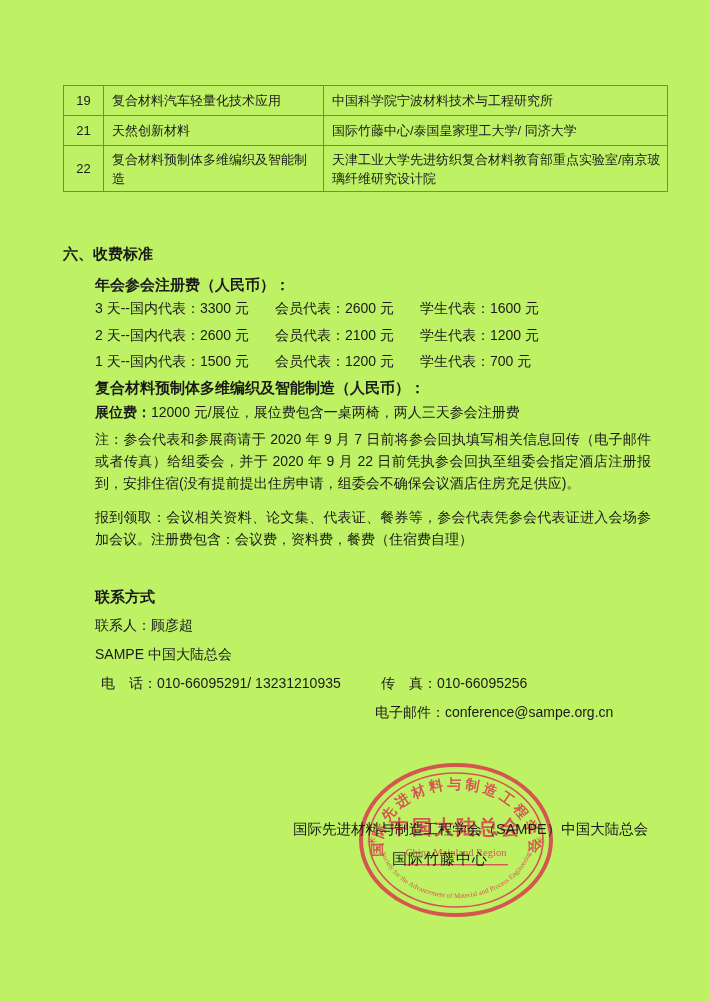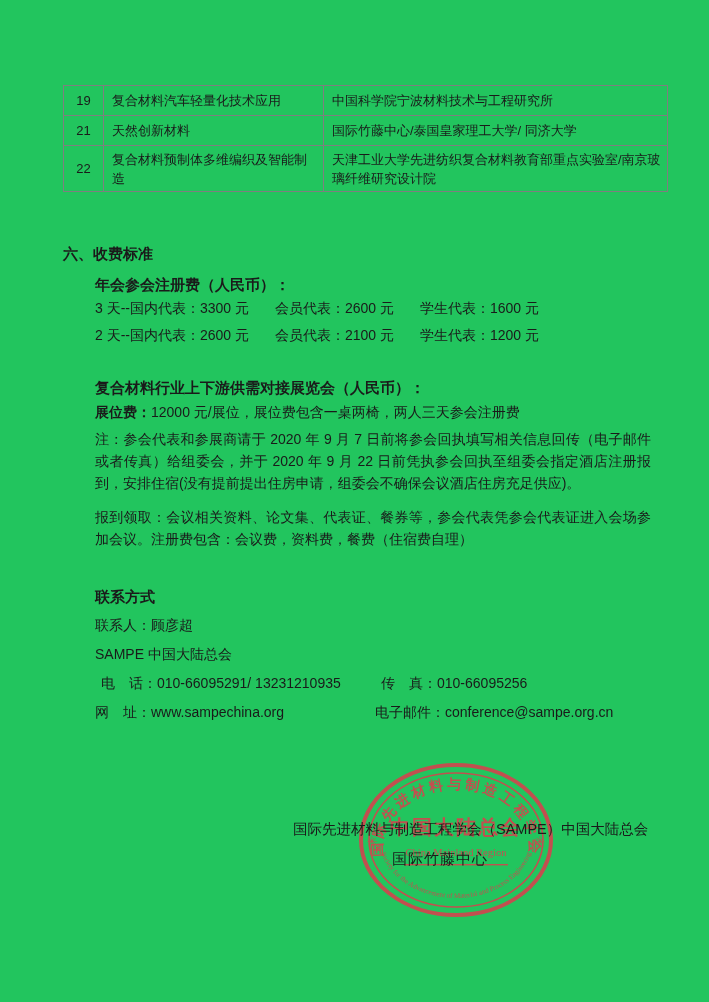--- a/index.html
+++ b/index.html
@@ -1,21 +1,21 @@
 <!DOCTYPE html>
 <html><head>
 <meta charset="utf-8">
 <style>
   html,body{margin:0;padding:0;}
   body{
     width:709px;height:1002px;background:#ffffff;
     font-family:"Liberation Sans",sans-serif;color:#1a1a1a;
     -webkit-font-smoothing:antialiased;
   }
-  .doc{position:relative;width:709px;height:1002px;background:#22c55e;overflow:hidden;}
+  .doc{position:relative;width:709px;height:1002px;background:#bef264;overflow:hidden;}
 
   
   .prog-table{
     position:absolute;top:85px;left:63px;width:587px;
     border-collapse:collapse;table-layout:fixed;
     font-size:13px;line-height:19px;color:#1a1a1a;
   }
   .prog-table td{
     border:1px solid #7f7f7f;vertical-align:middle;
     padding:3px 4px 3px 8px;word-break:break-all;
@@ -79,38 +79,42 @@
   <div class="fee-row" style="top:300px;">
     <span class="c1">3 天--国内代表：3300 元</span>
     <span class="c2">会员代表：2600 元</span>
     <span class="c3">学生代表：1600 元</span>
   </div>
   <div class="fee-row" style="top:327px;">
     <span class="c1">2 天--国内代表：2600 元</span>
     <span class="c2">会员代表：2100 元</span>
     <span class="c3">学生代表：1200 元</span>
   </div>
+  <div class="fee-row" style="top:353px;">
+    <span class="c1">1 天--国内代表：1500 元</span>
+    <span class="c2">会员代表：1200 元</span>
+    <span class="c3">学生代表：700 元</span>
+  </div>
 
-  <div class="abs h-bold" style="top:379px;left:95px;">复合材料行业上下游供需对接展览会（人民币）：</div>
+  <div class="abs h-bold" style="top:379px;left:95px;">复合材料预制体多维编织及智能制造（人民币）：</div>
   <div class="abs body-sz" style="top:404px;left:95px;">
     <span style="font-weight:bold;">展位费：</span><span>12000 元/展位，展位费包含一桌两椅，两人三天参会注册费</span>
   </div>
 
   <div class="para" style="top:428px;">注：参会代表和参展商请于 2020 年 9 月 7 日前将参会回执填写相关信息回传（电子邮件或者传真）给组委会，并于 2020 年 9 月 22 日前凭执参会回执至组委会指定酒店注册报到，安排住宿(没有提前提出住房申请，组委会不确保会议酒店住房充足供应)。</div>
   <div class="para" style="top:506px;">报到领取：会议相关资料、论文集、代表证、餐券等，参会代表凭参会代表证进入会场参加会议。注册费包含：会议费，资料费，餐费（住宿费自理）</div>
 
   <div class="abs h-bold" style="top:588px;left:95px;">联系方式</div>
   <div class="abs body-sz" style="top:617px;left:95px;">联系人：顾彦超</div>
   <div class="abs body-sz" style="top:646px;left:95px;">SAMPE 中国大陆总会</div>
   <div class="pair-row" style="top:675px;margin-left:6px;">
     <span class="left">电　话：010-66095291/ 13231210935</span>
     <span class="right">传　真：010-66095256</span>
   </div>
   <div class="pair-row" style="top:704px;">
-    <span class="left">网　址：www.sampechina.org</span>
     <span class="right">电子邮件：conference@sampe.org.cn</span>
   </div>
 
   <svg class="stamp" viewBox="0 0 200 160" aria-hidden="true">
     <defs>
       <path id="arcTop" d="M 28,100 A 74,58 0 1 1 172,100" fill="none"></path>
       <path id="arcBot" d="M 24,62 A 78,62 0 1 0 176,62" fill="none"></path>
     </defs>
     <ellipse cx="100" cy="80" rx="95" ry="75" fill="none" stroke="#d8414e" stroke-width="4"></ellipse>
     <ellipse cx="100" cy="80" rx="87" ry="67" fill="none" stroke="#d8414e" stroke-width="1.6"></ellipse>

